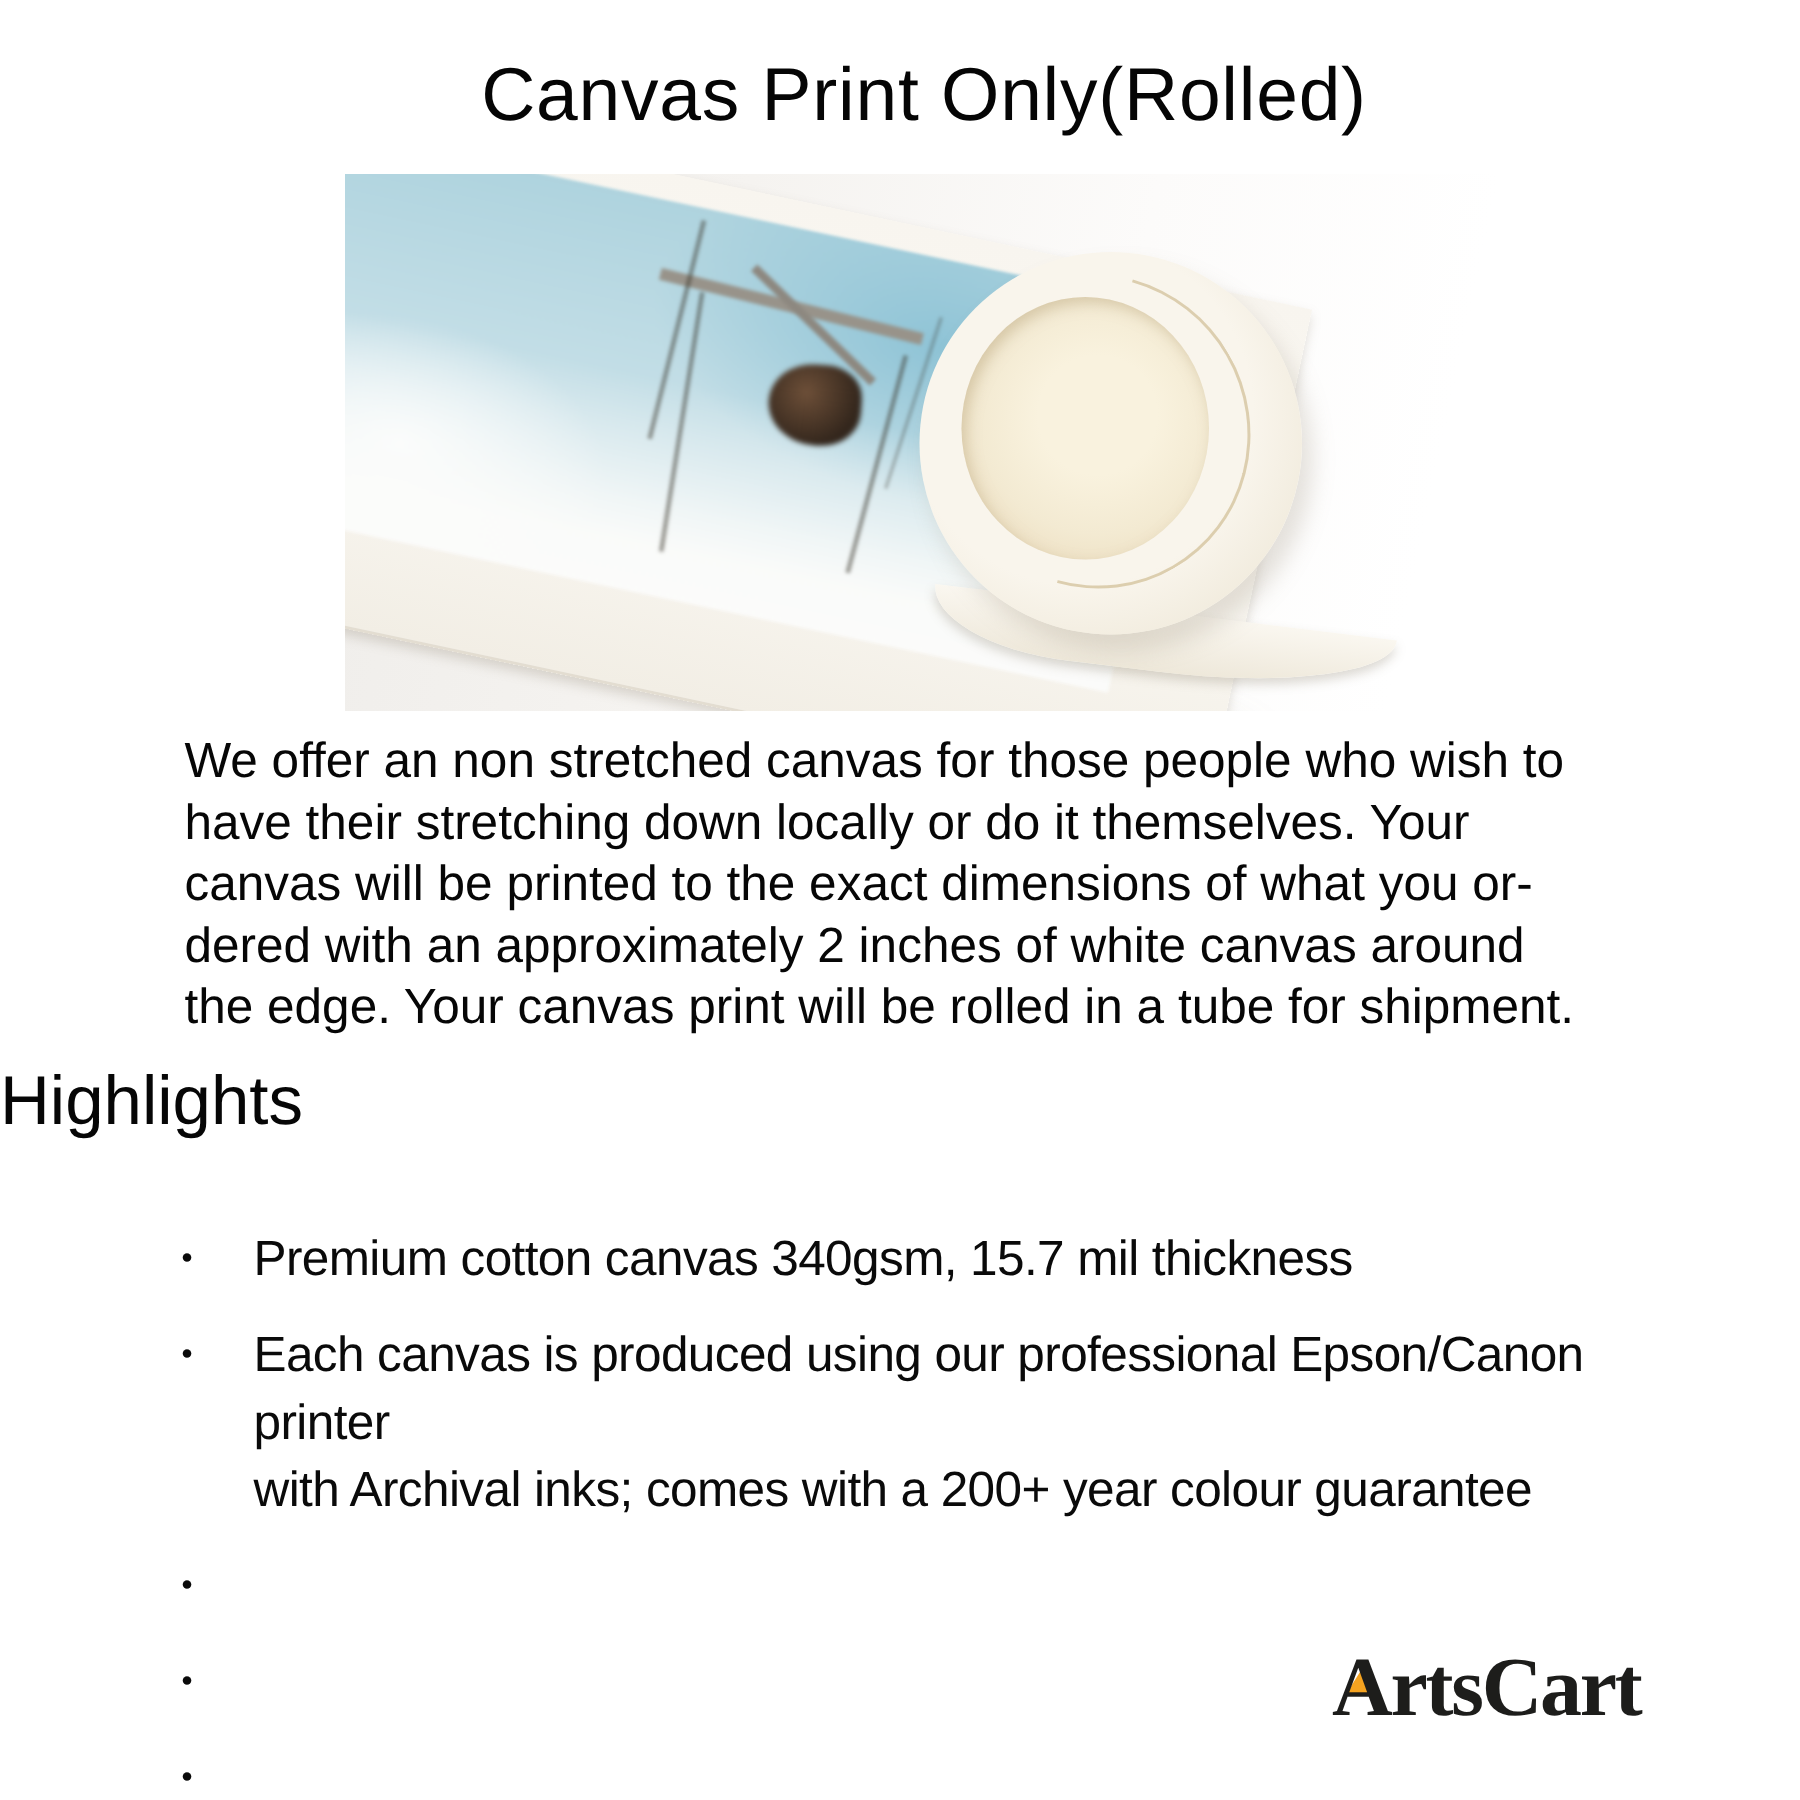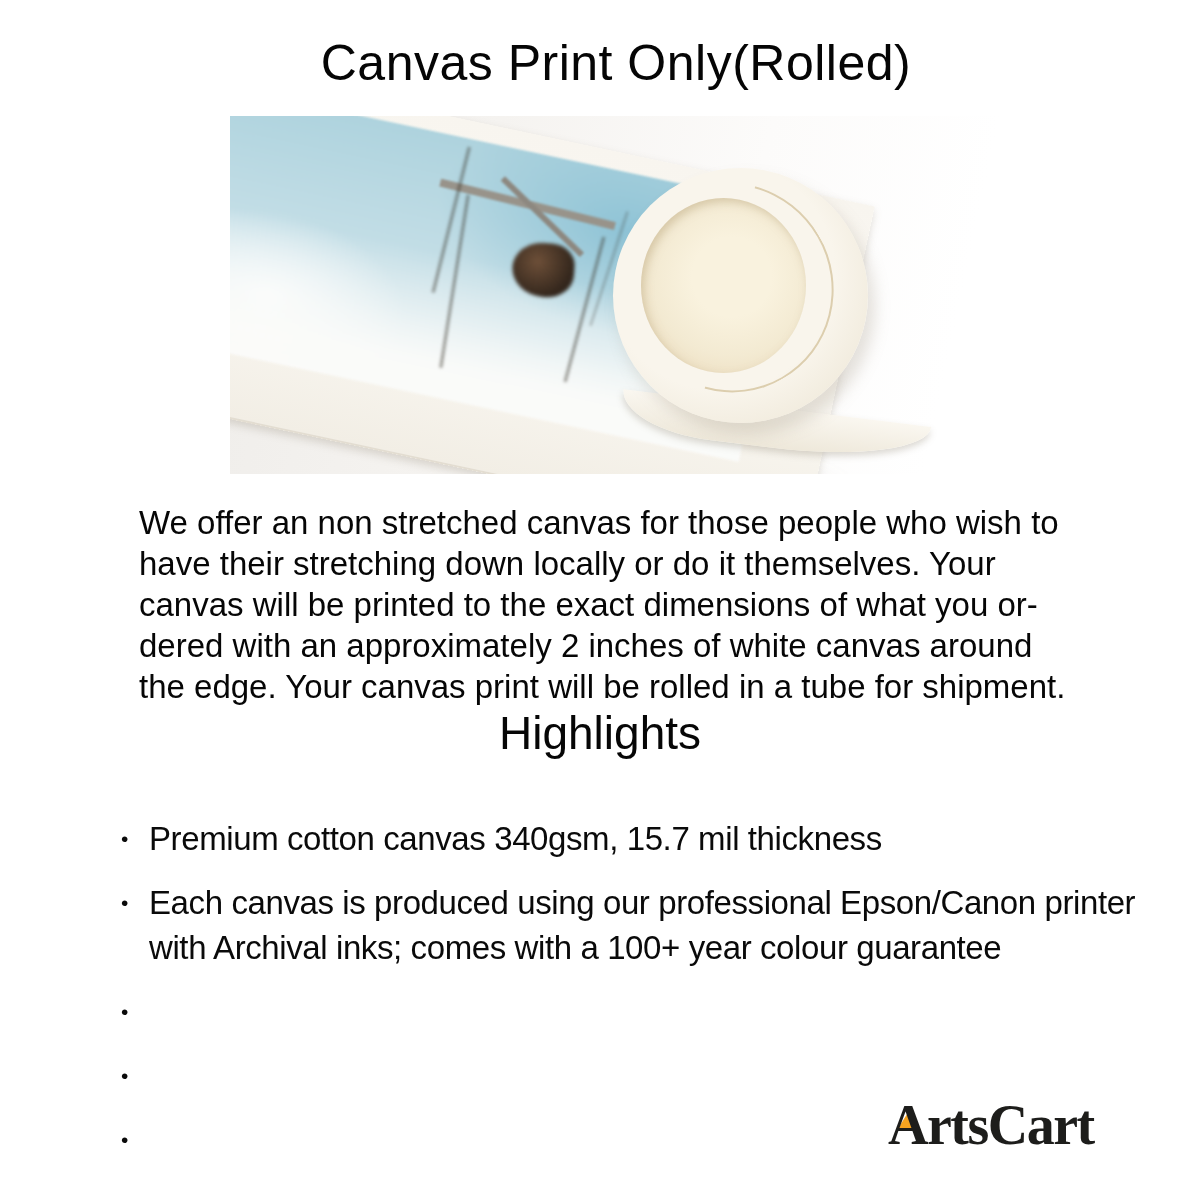--- a/index.html
+++ b/index.html
@@ -67,34 +67,34 @@
     background:radial-gradient(circle at 55% 45%,#f9f2de 30%, #f3ead2 60%, var(--canvas-cream,#ead9b8) 95%);
     box-shadow:inset 3px 4px 9px rgba(190,170,130,.5);
   }
   .spiral{
     position:absolute;left:14px;top:14px;width:202px;height:207px;border-radius:50%;
     border:2px solid transparent;border-right-color:#d6c5a0;border-bottom-color:#d6c5a0;
     transform:rotate(-30deg);opacity:.8;
   }
   
   .desc{
-    position:absolute;left:123px;top:486px;width:990px;margin:16px;
+    position:absolute;left:123px;top:486px;width:990px;margin:0;
     font-size:33px;line-height:41px;white-space:pre-line;color:#060606;
   }
   
   .hl-heading{
-    position:absolute;top:706px;left:0;width:100%;text-align:center;margin:0;
+    position:absolute;top:706px;left:0;width:100%;margin:0;
     font-size:46px;font-weight:400;color:#060606;
   }
   .hl-list{
     position:absolute;left:120px;top:816px;width:1030px;margin:0;padding:0;list-style:none;
   }
   .hl-list li{display:flex;margin:0 0 19px 0;font-size:33px;line-height:45px;color:#0a0a0a;}
   .hl-list .dot{flex:none;width:28px;font-size:21px;line-height:45px;padding-left:1px;}
-  .hl-list .txt{white-space:pre-line;}
+  .hl-list .txt{white-space:pre-line;margin-left:20px;}
   .hl-list li.alt .txt{letter-spacing:-0.4px;}
   
   .logo{
     position:absolute;left:888px;top:1093px;
     font-family:Liberation Serif, serif;font-weight:bold;font-size:56px;
     letter-spacing:-1.5px;color:var(--logo-text,#1d1d1b);white-space:nowrap;
   }
   .logo-a{position:relative;z-index:0;display:inline-block;}
   .tri{
     position:absolute;left:9px;top:18px;width:0;height:0;z-index:-1;
@@ -138,21 +138,21 @@
   <h2 class="hl-heading">Highlights</h2>
 
   <ul class="hl-list">
     <li class="alt">
       <span class="dot">•</span>
       <span class="txt">Premium cotton canvas 340gsm, 15.7 mil thickness</span>
     </li>
     <li class="alt">
       <span class="dot">•</span>
       <span class="txt">Each canvas is produced using our professional Epson/Canon printer
-with Archival inks; comes with a 100+ year colour guarantee</span>
+with Archival inks; comes with a 200+ year colour guarantee</span>
     </li>
     <li>
       <span class="dot">•</span>
     </li>
     <li>
       <span class="dot">•</span>
     </li>
     <li>
       <span class="dot">•</span>
     </li>

